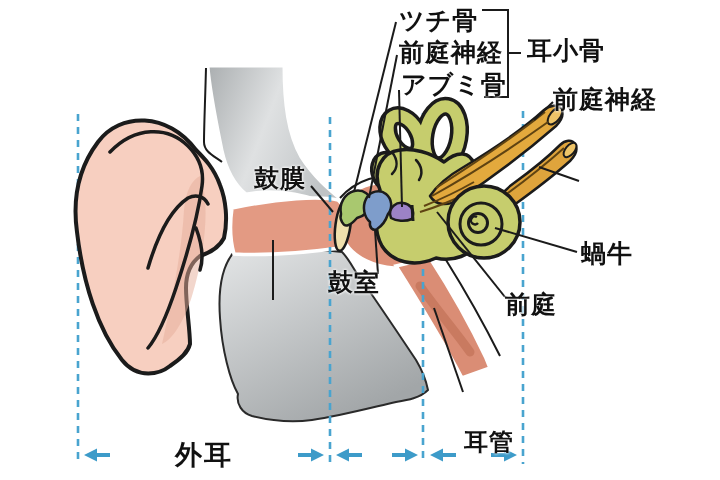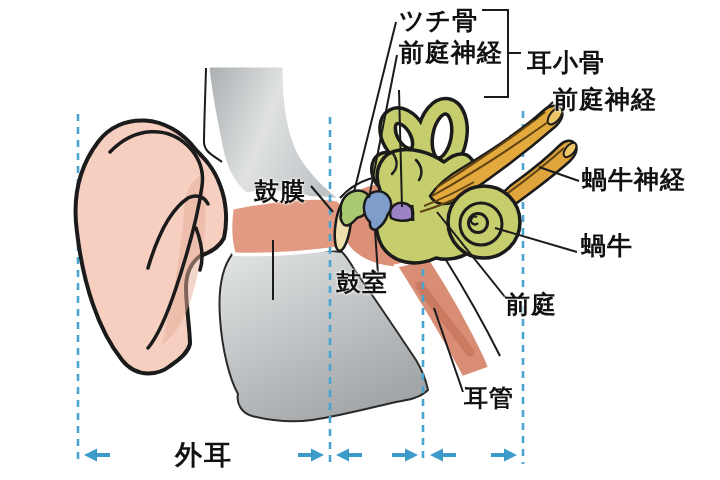--- a/index.html
+++ b/index.html
@@ -3,21 +3,21 @@
 <meta charset="utf-8">
 <style>
   html,body{margin:0;padding:0;}
   body{width:720px;height:480px;position:relative;background:#fff;overflow:hidden;
        font-family:"DejaVu Sans","Liberation Sans",sans-serif;}
   .stage{position:absolute;left:0;top:0;width:720px;height:388px;}
   svg{position:absolute;left:0;top:0;}
   .lbl{position:absolute;color:#111;font-weight:bold;font-size:25px;line-height:1.05;
        white-space:nowrap;letter-spacing:1px;
        text-shadow:0 0 3px #fff,0 0 3px #fff;}
-  .lbl.small{font-size:24px;}
+  .lbl.small{font-size:24px;margin-top:44px;}
   .lbl.region{font-size:27px;letter-spacing:2px;}
 </style>
 </head>
 <body>
 
 <div class="stage">
 <svg width="720" height="480" viewBox="0 0 720 480">
   <defs>
     <linearGradient id="gUp" x1="0" y1="0" x2="1" y2="0.4">
       <stop offset="0" stop-color="#a9adaf"></stop>
@@ -123,22 +123,22 @@
     <path d="M324,455 L311,448.5 L311,453 L298,453 L298,457 L311,457 L311,461.5 Z"></path>
     <path d="M336,455 L349,448.5 L349,453 L362,453 L362,457 L349,457 L349,461.5 Z"></path>
     <path d="M418,455 L405,448.5 L405,453 L392,453 L392,457 L405,457 L405,461.5 Z"></path>
     <path d="M430,455 L443,448.5 L443,453 L456,453 L456,457 L443,457 L443,461.5 Z"></path>
     <path d="M517,455 L504,448.5 L504,453 L491,453 L491,457 L504,457 L504,461.5 Z"></path>
   </g>
 </svg>
 
 <div class="lbl" style="left:399px;top:8px">ツチ骨</div>
 <div class="lbl" style="left:399px;top:40px">前庭神経</div>
-<div class="lbl" style="left:527px;top:50px">耳小骨</div>
+<div class="lbl" style="left:401px;top:72px">アブミ骨</div>
+<div class="lbl" style="left:527px;top:38px">耳小骨</div>
 <div class="lbl" style="left:553px;top:87px">前庭神経</div>
-<div class="lbl" style="left:582px;top:167px">蝸牛神経</div>
-<div class="lbl" style="left:581px;top:233px">蝸牛</div>
+<div class="lbl" style="left:581px;top:241px">蝸牛</div>
 <div class="lbl" style="left:505px;top:292px">前庭</div>
-<div class="lbl" style="left:254px;top:179px">鼓膜</div>
-<div class="lbl" style="left:336px;top:270px">鼓室</div>
+<div class="lbl" style="left:254px;top:166px">鼓膜</div>
+<div class="lbl" style="left:328px;top:270px">鼓室</div>
 <div class="lbl small" style="left:464px;top:386px">耳管</div>
 <div class="lbl region" style="left:175px;top:441px">外耳</div>
 </div>
 
 </body></html>

